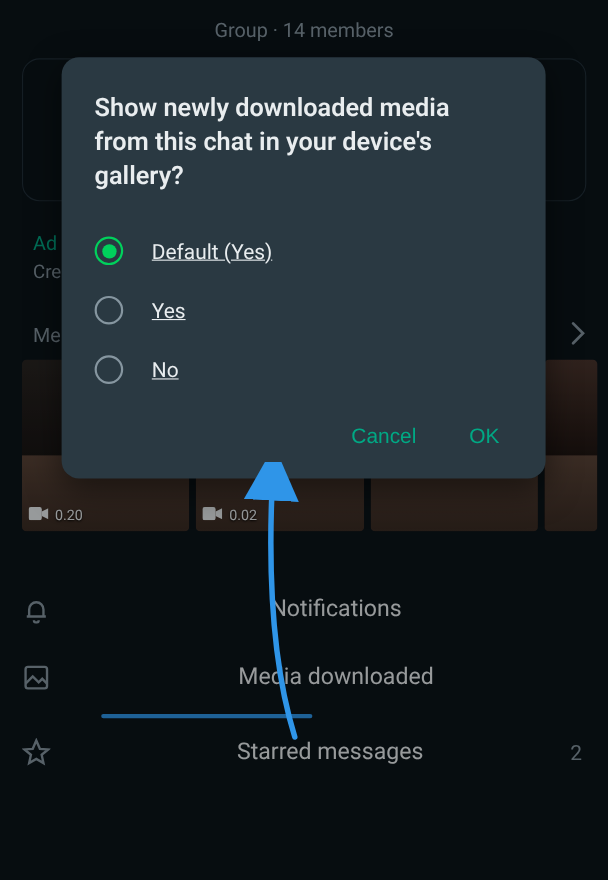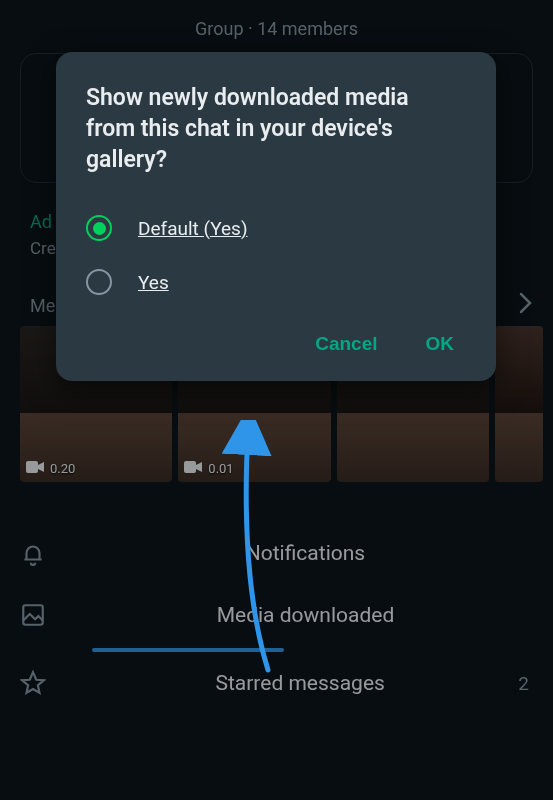--- a/index.html
+++ b/index.html
@@ -131,21 +131,21 @@
   .radio.selected::after {
     content:""; width:13px; height:13px; border-radius:50%;
     background:#00d15c;
   }
   .dialog-actions {
     display:flex; justify-content:flex-end;
     gap: 48px;
     padding: 24px 12px 4px 0;
   }
   .dlg-btn {
-    color:#00a884; font-size:19px; font-weight:700;
+    color:#00a884; font-size:19px; font-weight:400;
     background:none; border:none; cursor:pointer;
   }
 
   
   .arrow {
     position:absolute; left:200px; top:420px;
     pointer-events:none;
   }
 </style>
 </head>
@@ -184,21 +184,21 @@
     </div>
     <div class="thumb">
       <div class="floor"></div>
       <div class="meta">
         <span>
           <svg width="18" height="12" viewBox="0 0 18 12">
               <rect x="0" y="0" width="12" height="12" rx="2" fill="#e9edef"></rect>
               <path d="M12 4 L18 1 V11 L12 8 Z" fill="#e9edef"></path>
             </svg>
         </span>
-        <span>0.01</span>
+        <span>0.02</span>
       </div>
     </div>
     <div class="thumb">
       <div class="floor"></div>
     </div>
     <div class="thumb right">
       <div class="floor"></div>
     </div>
   </div>
 
@@ -243,20 +243,24 @@
 
     <div class="radio-group">
       <div class="radio-row">
         <span class="radio selected"></span>
         <span class="radio-label">Default (Yes)</span>
       </div>
       <div class="radio-row">
         <span class="radio"></span>
         <span class="radio-label">Yes</span>
       </div>
+      <div class="radio-row">
+        <span class="radio"></span>
+        <span class="radio-label">No</span>
+      </div>
     </div>
 
     <div class="dialog-actions">
       <button class="dlg-btn">Cancel</button>
       <button class="dlg-btn">OK</button>
     </div>
   </div>
 
   <svg class="arrow" width="110" height="260" viewBox="0 0 110 260">
     <defs>

